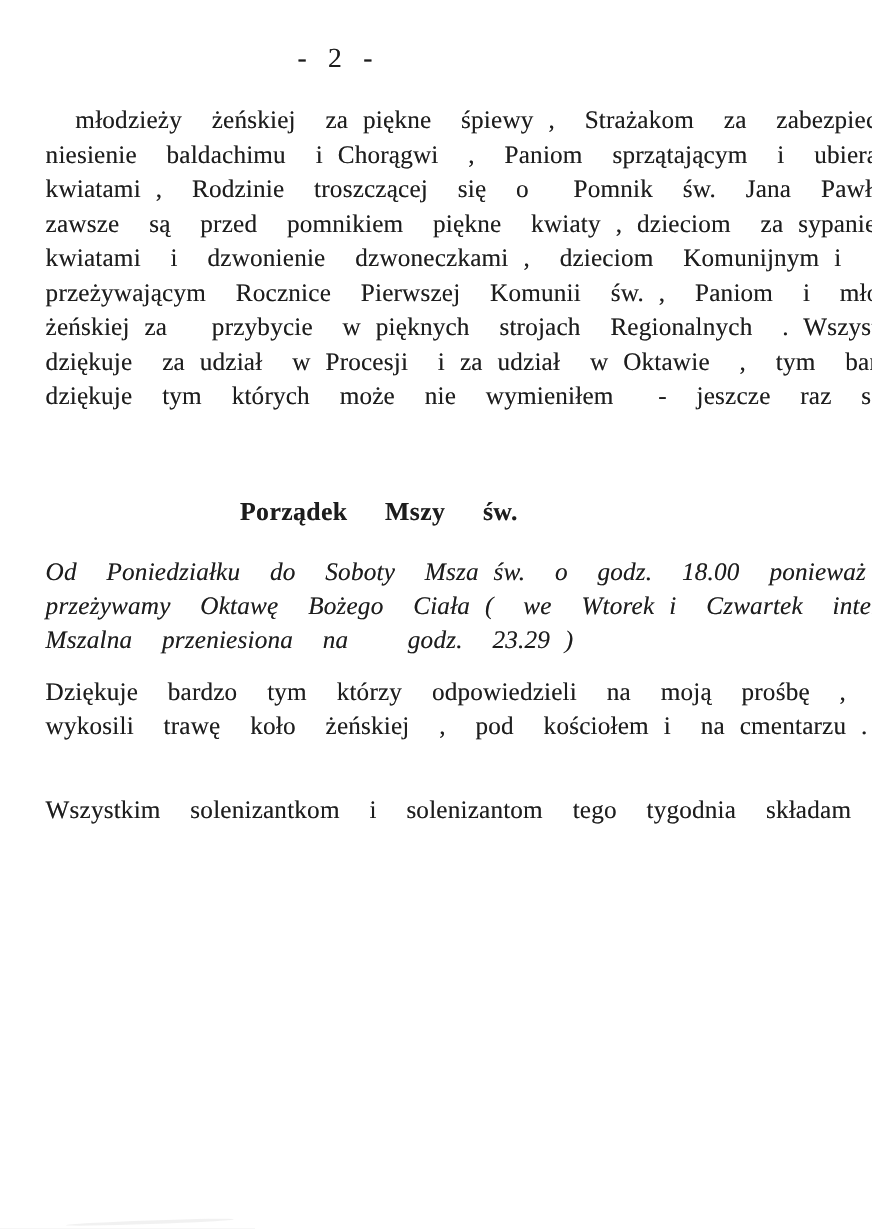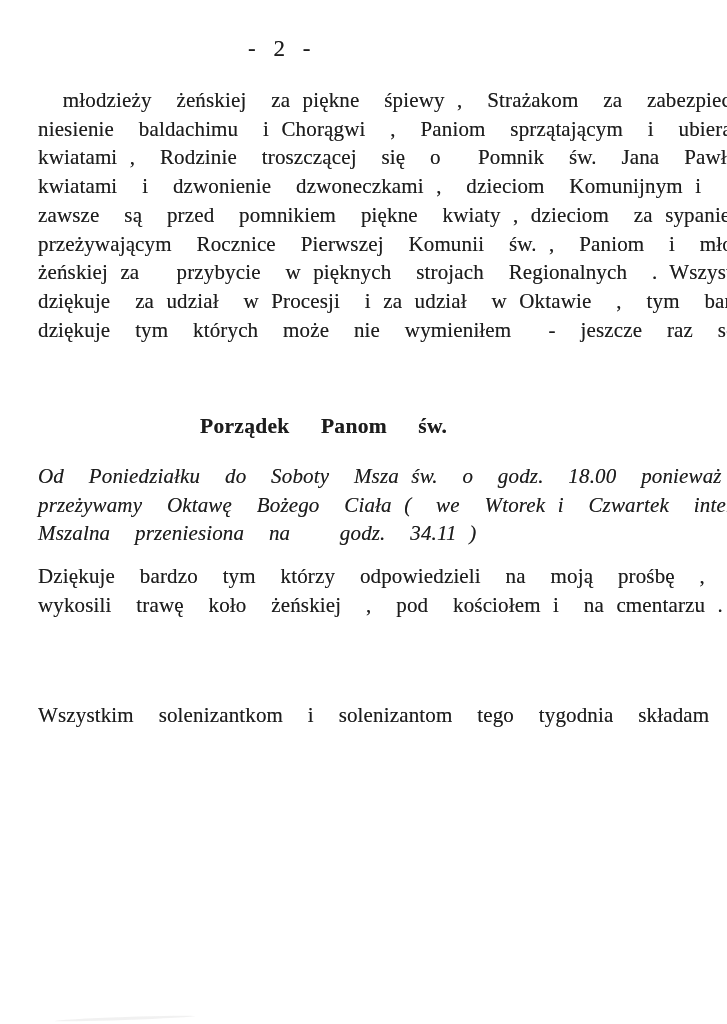--- a/index.html
+++ b/index.html
@@ -36,21 +36,21 @@
     display: block;
     white-space: pre;
     font-size: 21px;
     line-height: 28.7px;
     word-spacing: 7px;
     letter-spacing: 0.15px;
   }
   .para-thanks   { top: 86px; }
   .para-order    { top: 462px; font-style: italic; }
   .para-grass    { top: 562px; }
-  .para-wishes   { top: 701px; }
+  .para-wishes   { top: 661px; }
   .section-heading {
     position: absolute;
     top: 414px;
     left: 200px;
     font-size: 21.5px;
     font-weight: bold;
     word-spacing: 10px;
     letter-spacing: 0.3px;
     white-space: pre;
   }
@@ -70,34 +70,34 @@
 <body>
 
 <div class="page">
 
   <div class="page-number">- 2 -</div>
 
   <div class="para para-thanks">
     <span class="line">  młodzieży  żeńskiej  za piękne  śpiewy ,  Strażakom  za  zabezpieczenie</span>
     <span class="line">niesienie  baldachimu  i Chorągwi  ,  Paniom  sprzątającym  i  ubierającym</span>
     <span class="line">kwiatami ,  Rodzinie  troszczącej  się  o   Pomnik  św.  Jana  Pawła  II   -</span>
+    <span class="line">zawsze  są  przed  pomnikiem  piękne  kwiaty , dzieciom  za sypanie</span>
     <span class="line">kwiatami  i  dzwonienie  dzwoneczkami ,  dzieciom  Komunijnym i</span>
-    <span class="line">zawsze  są  przed  pomnikiem  piękne  kwiaty , dzieciom  za sypanie</span>
     <span class="line">przeżywającym  Rocznice  Pierwszej  Komunii  św. ,  Paniom  i  młodzieży</span>
     <span class="line">żeńskiej za   przybycie  w pięknych  strojach  Regionalnych  . Wszystkim</span>
     <span class="line">dziękuje  za udział  w Procesji  i za udział  w Oktawie  ,  tym  bardziej</span>
     <span class="line">dziękuje  tym  których  może  nie  wymieniłem   -  jeszcze  raz  serdeczne</span>
   </div>
 
-  <div class="section-heading">Porządek  Panom  św.</div>
+  <div class="section-heading">Porządek  Mszy  św.</div>
 
   <div class="para para-order">
     <span class="line">Od  Poniedziałku  do  Soboty  Msza św.  o  godz.  18.00  ponieważ</span>
     <span class="line">przeżywamy  Oktawę  Bożego  Ciała (  we  Wtorek i  Czwartek  intencja</span>
-    <span class="line">Mszalna  przeniesiona  na    godz.  34.11 )</span>
+    <span class="line">Mszalna  przeniesiona  na    godz.  23.29 )</span>
   </div>
 
   <div class="para para-grass">
     <span class="line">Dziękuje  bardzo  tym  którzy  odpowiedzieli  na  moją  prośbę  ,  przyszli  i</span>
     <span class="line">wykosili  trawę  koło  żeńskiej  ,  pod  kościołem i  na cmentarzu .</span>
   </div>
 
   <div class="para para-wishes">
     <span class="line">Wszystkim  solenizantkom  i  solenizantom  tego  tygodnia  składam</span>
   </div>

